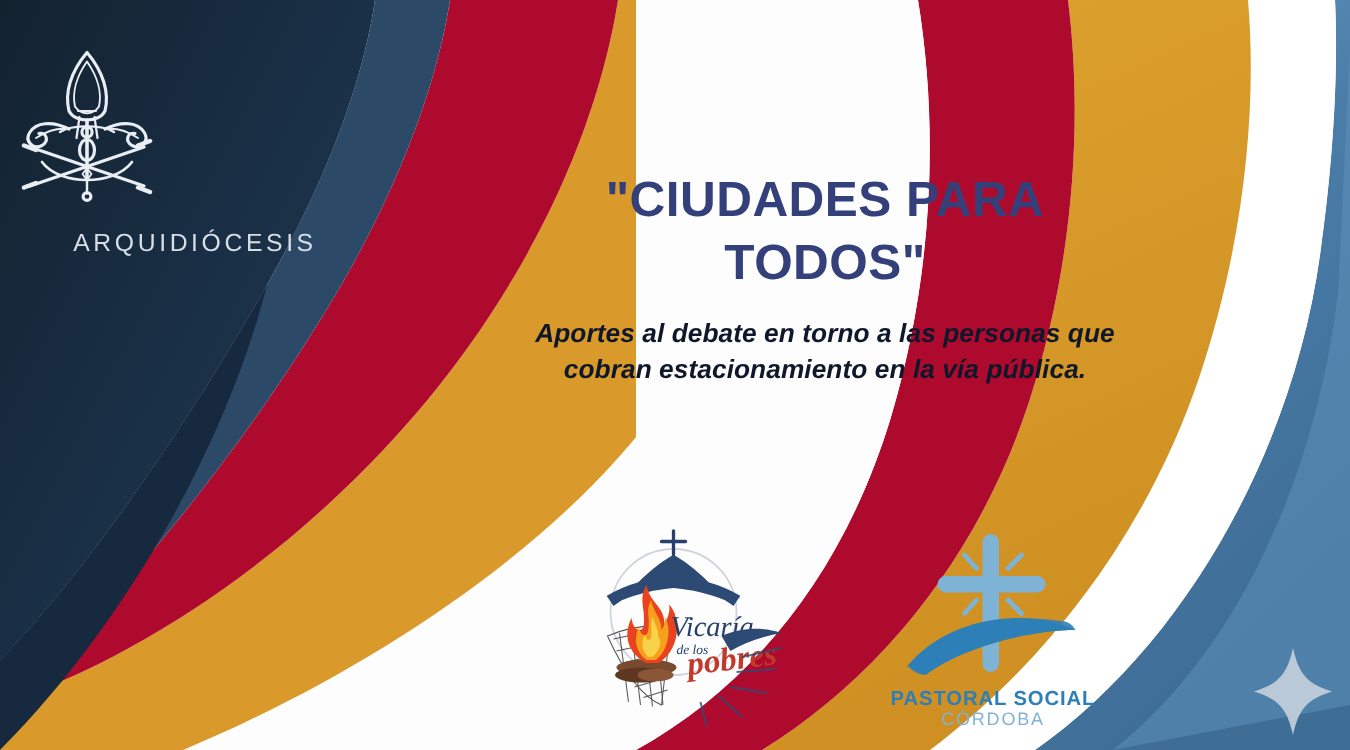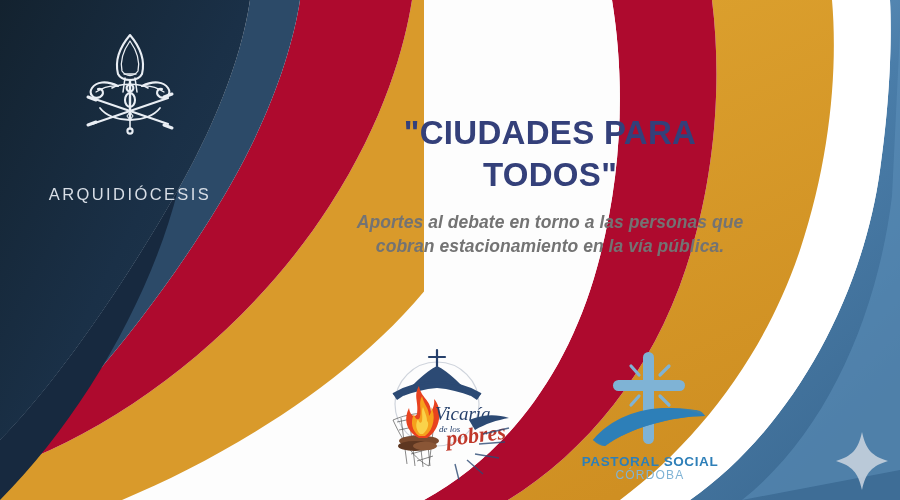--- a/index.html
+++ b/index.html
@@ -8,22 +8,22 @@
     width:900px;height:500px;overflow:hidden;
     font-family:"Liberation Sans","DejaVu Sans",sans-serif;
     background:#fdfdfd;
   }
   .slide{position:relative;width:900px;height:500px;overflow:hidden;background:#fdfdfd;}
   .bg-layer{position:absolute;inset:0;width:900px;height:500px;}
 
   
   .brand{
     position:absolute;left:0;top:28px;width:260px;
-    display:flex;flex-direction:column;align-items:center;
-    z-index:6;pointer-events:none;gap:32px;
+    display:flex;flex-direction:column;
+    z-index:6;pointer-events:none;
   }
   .crest{width:116px;height:108px;display:block;}
   .brand-text{
     margin-top:16px;text-align:center;
     color:#d8dee6;line-height:1.28;
   }
   .brand-line{
     display:block;font-size:16.5px;letter-spacing:2.4px;font-weight:400;
     white-space:nowrap;
   }
@@ -31,28 +31,28 @@
   
   .content{
     position:absolute;left:330px;top:112px;width:440px;
     text-align:center;z-index:6;
   }
   .title{
     margin:0;color:#34407a;font-weight:bold;
     font-size:33px;line-height:1.27;letter-spacing:.3px;
   }
   .subtitle{
-    margin:14px 0 0 0;color:#737373;font-weight:bold;font-style:italic;
+    margin:14px 0 0 0;color:#0f172a;font-weight:bold;font-style:italic;
     font-size:17.5px;line-height:1.38;letter-spacing:.05px;
   }
 
   
   .logos{
-    position:absolute;left:344px;top:338px;width:400px;height:148px;
-    display:flex;align-items:center;justify-content:center;gap:42px;z-index:6;
+    position:absolute;left:356px;top:338px;width:400px;height:148px;
+    display:flex;align-items:flex-end;justify-content:center;gap:42px;z-index:6;
   }
   .logo-vicaria{width:170px;height:140px;}
   .logo-pastoral{width:150px;height:140px;}
 </style>
 </head>
 <body>
 
 <div class="slide">
 
   <svg class="bg-layer" viewBox="0 0 900 500" preserveAspectRatio="none" xmlns="http://www.w3.org/2000/svg">

